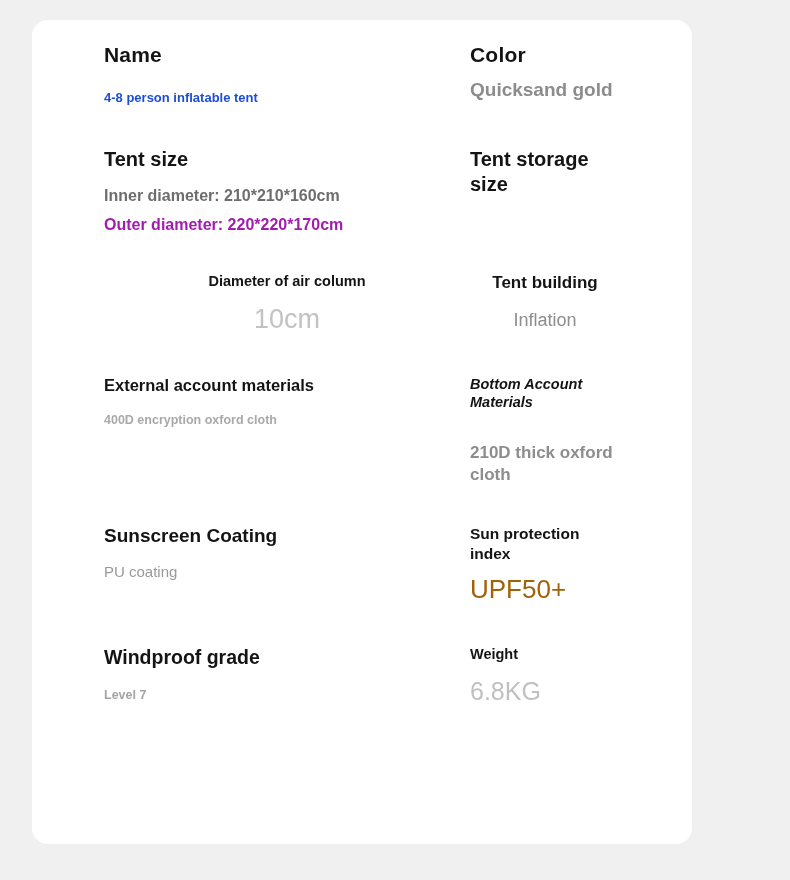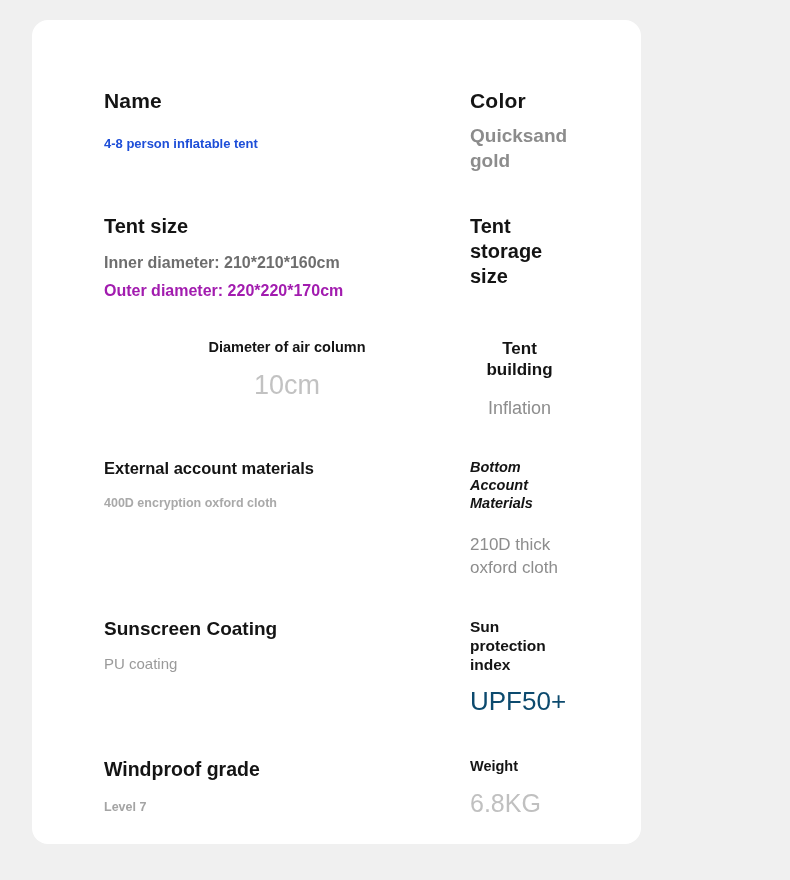--- a/index.html
+++ b/index.html
@@ -10,26 +10,26 @@
     width: 790px;
     height: 880px;
     background: #f0f0f0;
     font-family: "Liberation Sans", sans-serif;
     -webkit-font-smoothing: antialiased;
   }
   .card {
     position: absolute;
     left: 32px;
     top: 20px;
-    width: 609px;
+    width: 660px;
     height: 824px;
     background: #ffffff;
     border-radius: 16px;
     box-sizing: border-box;
-    padding: 68px 0 0 0;
+    padding: 22px 0 0 0;
     overflow: hidden;
   }
   .spec-grid {
     display: grid;
     grid-template-columns: 366px 1fr;
     padding: 0 72px 0 72px;
     box-sizing: border-box;
   }
   .cell {
     box-sizing: border-box;
@@ -64,28 +64,28 @@
   .r3 .label { font-size: 14.5px; }
   .r3 .label.lg { font-size: 17px; }
   .r3 .value { font-size: 27px; font-weight: normal; color: #c2c2c2; margin-top: 12px; }
   .r3 .value.mid { font-size: 18px; font-weight: normal; color: #8d8d8d; margin-top: 16px; }
 
   
   .r4 .cell { padding-bottom: 38px; }
   .r4 .label { font-size: 16.5px; }
   .r4 .label.sm { font-size: 14.5px; font-style: italic; }
   .r4 .value { font-size: 12.5px; font-weight: bold; color: #a9a9a9; margin-top: 16px; }
-  .r4 .value.lg { font-size: 17px; font-weight: normal; color: #8d8d8d; margin-top: 22px; }
+  .r4 .value.lg { font-size: 17px; font-weight: bold; color: #8d8d8d; margin-top: 31px; }
 
   
   .r5 .cell { padding-bottom: 38px; }
   .r5 .label { font-size: 19px; }
   .r5 .label.sm { font-size: 15.5px; }
   .r5 .value { font-size: 15px; font-weight: normal; color: #9a9a9a; margin-top: 14px; }
-  .r5 .value.big { font-size: 26px; font-weight: normal; color: #0c4a6e; margin-top: 10px; }
+  .r5 .value.big { font-size: 26px; font-weight: normal; color: #a16207; margin-top: 10px; }
 
   
   .r6 .cell { padding-bottom: 10px; }
   .r6 .label { font-size: 19.5px; }
   .r6 .label.sm { font-size: 14.5px; }
   .r6 .value { font-size: 12.5px; font-weight: bold; color: #a4a4a4; margin-top: 18px; }
   .r6 .value.big { font-size: 25px; font-weight: normal; color: #c0c0c0; margin-top: 12px; }
 </style>
 </head>
 <body>

